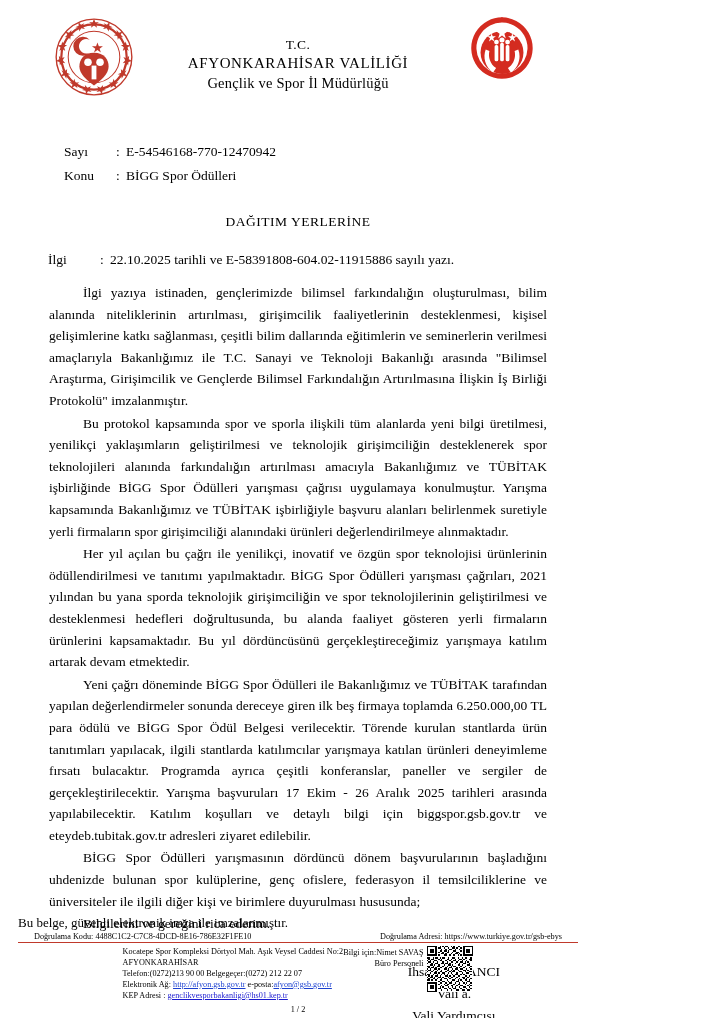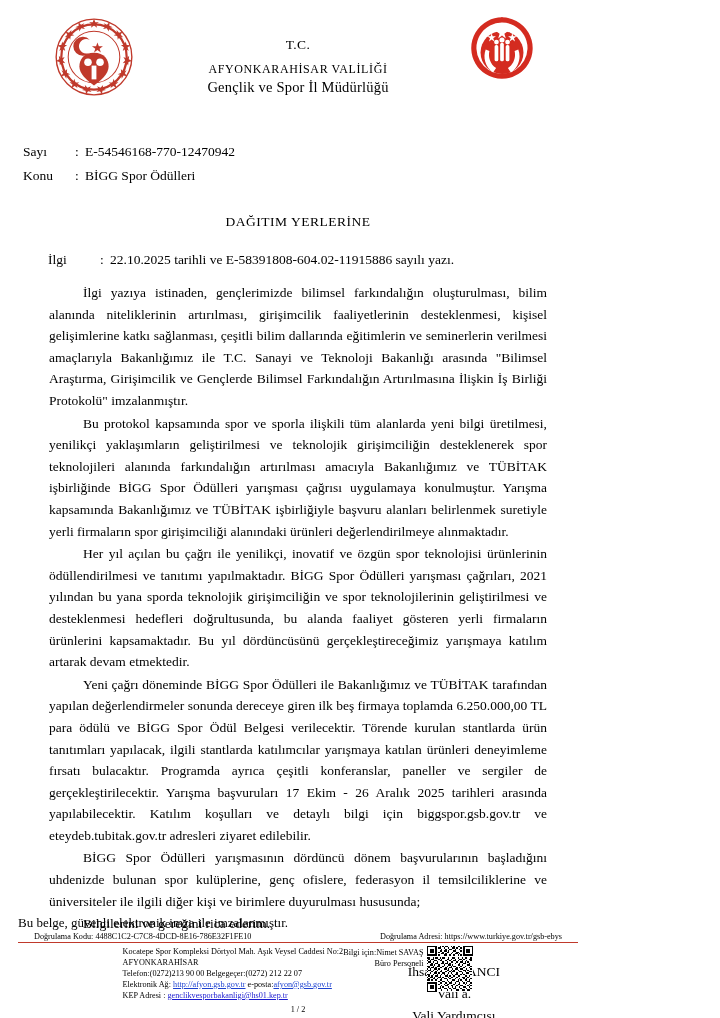--- a/index.html
+++ b/index.html
@@ -47,34 +47,33 @@
     flex: 1 1 auto;
     text-align: center;
     padding-top: 22px;
     line-height: 1.32;
   }
   .hdr-tc {
     font-size: 13.5px;
     letter-spacing: 0.4px;
   }
   .hdr-main {
-    font-size: 12px;
+    font-size: 15px;
     letter-spacing: 0.6px;
     white-space: nowrap;
-    margin-top: 8px;
   }
   .hdr-sub {
     font-size: 14.5px;
     letter-spacing: 0.2px;
   }
 
   
   .meta {
     margin: 22px 0 0 0;
-    padding: 0 23px;
+    padding: 0 64px;
     font-size: 13.5px;
     line-height: 1.78;
   }
   .meta-row {
     display: flex;
   }
   .meta-label {
     width: 52px;
     flex: 0 0 52px;
   }

